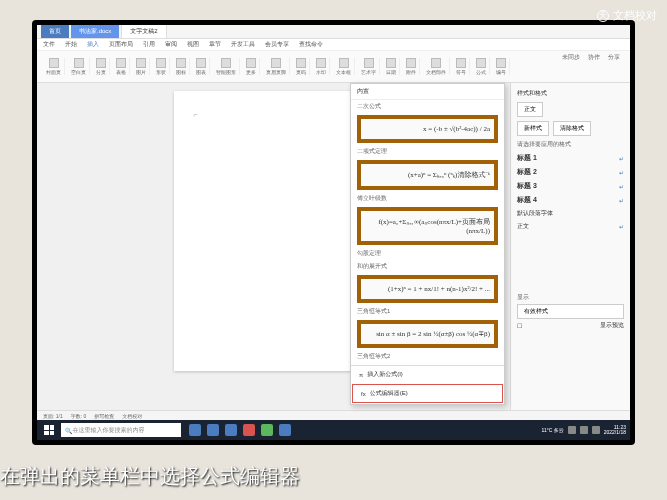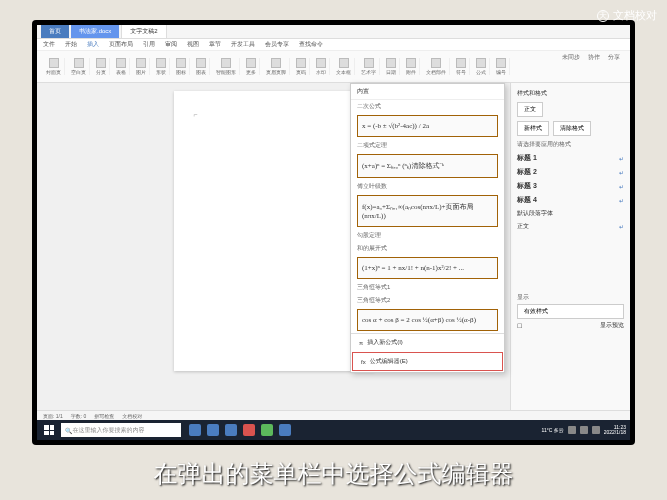--- a/index.html
+++ b/index.html
@@ -18,21 +18,21 @@
 .tool-group{display:flex;flex-direction:column;align-items:center;gap:1px;padding:0 3px;border-right:1px solid #eee}
 .tool-icon{width:10px;height:10px;background:#ddd;border:1px solid #bbb}
 .tool-label{font-size:5px;color:#666}
 .content-area{display:flex;height:calc(100% - 78px);position:relative}
 .doc-canvas{flex:1;background:#f0f0f0;display:flex;justify-content:center;padding:8px}
 .page{width:200px;height:280px;background:#fff;box-shadow:0 1px 3px rgba(0,0,0,0.2);position:relative}
 .cursor-mark{position:absolute;top:20px;left:20px;font-size:7px;color:#aaa}
 .dropdown{position:absolute;top:0;right:125px;width:155px;background:#fff;border:1px solid #ccc;box-shadow:2px 2px 6px rgba(0,0,0,0.2);z-index:50}
 .dd-header{padding:3px 6px;font-size:6px;color:#333;border-bottom:1px solid #eee}
 .dd-section{padding:2px 6px;font-size:6px;color:#666}
-.formula-box{margin:2px 6px;padding:6px 4px;border:1px solid #a16207;background:#fafafa;text-align:left;font-size:7px;font-family:serif;color:#333}
+.formula-box{margin:2px 6px;padding:6px 4px;border:4px solid #a16207;background:#fafafa;text-align:right;font-size:7px;font-family:serif;color:#333}
 .dd-footer{border-top:1px solid #ddd;margin-top:2px}
 .dd-item{padding:4px 8px;font-size:6px;color:#333;display:flex;align-items:center;gap:4px}
 .dd-item.highlighted{border:1px solid #d9534f;margin:1px}
 .side-panel{width:120px;background:#f9f9f9;border-left:1px solid #ddd;padding:6px;font-size:6px}
 .sp-title{color:#333;margin-bottom:4px}
 .sp-row{display:flex;gap:4px;margin-bottom:4px}
 .sp-btn{padding:2px 6px;border:1px solid #ccc;background:#fff;font-size:6px}
 .sp-sub{color:#666;margin:4px 0 2px}
 .sp-style{padding:2px 0;color:#333;display:flex;justify-content:space-between;align-items:center}
 .sp-style b{font-weight:bold;font-size:7px}
@@ -41,21 +41,21 @@
 .taskbar{position:absolute;bottom:0;left:0;right:0;height:20px;background:#1a2332;display:flex;align-items:center;padding:0 4px}
 .start-btn{width:16px;height:16px;display:flex;align-items:center;justify-content:center}
 .win-logo{width:10px;height:10px;display:grid;grid-template-columns:1fr 1fr;grid-template-rows:1fr 1fr;gap:1px}
 .win-logo span{background:#fff}
 .search-box{width:120px;height:14px;background:#fff;margin-left:4px;display:flex;align-items:center;padding:0 4px;font-size:6px;color:#888}
 .task-icons{display:flex;gap:6px;margin-left:8px;align-items:center}
 .task-icon{width:12px;height:12px;background:#4a7cbf;border-radius:2px}
 .tray{margin-left:auto;display:flex;align-items:center;gap:4px;color:#fff;font-size:5px}
 .tray-icon{width:8px;height:8px;background:#888;border-radius:1px}
 .time-block{text-align:right;line-height:1}
-.subtitle{position:absolute;bottom:10px;left:0;right:0;text-align:center;color:#fff;font-size:24px;font-weight:500;z-index:200;text-shadow:1px 1px 2px #000}
+.subtitle{position:absolute;bottom:10px;left:0;right:0;text-align:left;color:#fff;font-size:20px;font-weight:500;z-index:200;text-shadow:1px 1px 2px #000}
 .top-right-tools{position:absolute;top:28px;right:10px;display:flex;gap:8px;font-size:6px;color:#666}
 </style>
 </head>
 <body>
 
 <div class="watermark">
   <span class="watermark-icon">天</span>
   <span>文档校对</span>
 </div>
 
@@ -187,22 +187,22 @@
     <div class="dd-section">二次公式</div>
     <div class="formula-box">x = (-b ± √(b²-4ac)) / 2a</div>
     <div class="dd-section">二项式定理</div>
     <div class="formula-box">(x+a)ⁿ = Σₖ₌₀ⁿ (ⁿₖ)清除格式⁻ᵏ</div>
     <div class="dd-section">傅立叶级数</div>
     <div class="formula-box">f(x)=a₀+Σₙ₌₁∞(aₙcos(nπx/L)+页面布局(nπx/L))</div>
     <div class="dd-section">勾股定理</div>
     <div class="dd-section">和的展开式</div>
     <div class="formula-box">(1+x)ⁿ = 1 + nx/1! + n(n-1)x²/2! + ...</div>
     <div class="dd-section">三角恒等式1</div>
+    <div class="formula-box">sin α ± sin β = 2 sin ½(α±β) cos ½(α∓β)</div>
     <div class="dd-section">三角恒等式2</div>
-    <div class="formula-box">cos α + cos β = 2 cos ½(α+β) cos ½(α-β)</div>
     <div class="dd-footer">
       <div class="dd-item">
               <span>π</span>
               <span>插入新公式(I)</span>
             </div>
       <div class="dd-item highlighted">
               <span>fx</span>
               <span>公式编辑器(E)</span>
             </div>
     </div>

